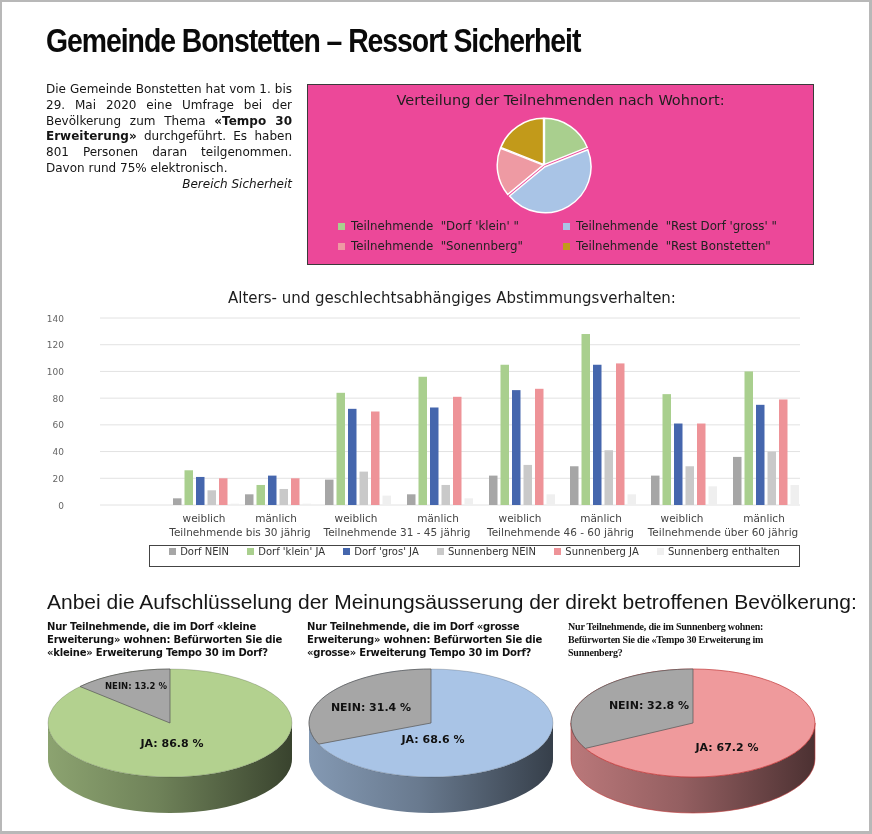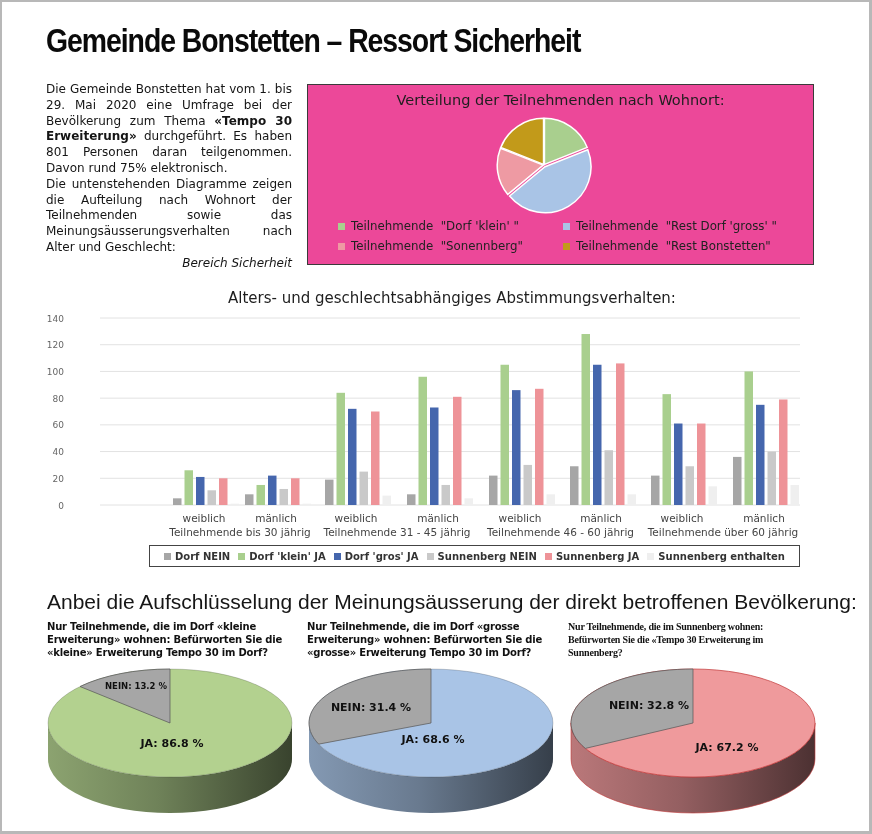--- a/index.html
+++ b/index.html
@@ -11,36 +11,35 @@
   .intro b { font-weight: bold; }
   .intro .byline { display: block; text-align: right; font-style: italic; }
   .dist-box { position: absolute; left: 307px; top: 84px; width: 507px; height: 181px; border: 1.5px solid #3a3a3a; background: #ec4899; }
   .dist-title { position: absolute; left: 0; width: 100%; top: 7px; text-align: center; font-family: "DejaVu Sans", sans-serif; font-size: 14.5px; color: #1e1e1e; }
   .dist-pie { position: absolute; left: 178px; top: 30px; width: 116px; height: 100px; }
   .dist-legend { position: absolute; left: 30px; top: 134px; width: 470px; display: grid; grid-template-columns: 225px 240px; row-gap: 6px; font-family: "DejaVu Sans", sans-serif; font-size: 11.8px; color: #222; }
   .leg-item { display: flex; align-items: center; white-space: pre; }
   .sw { display: inline-block; width: 7px; height: 7px; margin-right: 6px; }
   .bar-title { position: absolute; left: 1px; width: 872px; top: 289px; text-align: center; font-family: "DejaVu Sans", sans-serif; font-size: 15px; color: #1e1e1e; padding-left: 30px; }
   .bar-svg { position: absolute; left: 30px; top: 305px; }
-  .bar-legend { position: absolute; left: 149px; top: 545px; width: 651px; height: 22px; border: 1.2px solid #444; display: flex; align-items: center; justify-content: space-around; padding: 0 10px; font-family: "DejaVu Sans", sans-serif; font-size: 10px; color: #333; font-weight: bold; }
+  .bar-legend { position: absolute; left: 149px; top: 545px; width: 651px; height: 22px; border: 1.2px solid #444; display: flex; align-items: flex-start; justify-content: space-around; padding: 0 10px; font-family: "DejaVu Sans", sans-serif; font-size: 10px; color: #333; }
   .bar-legend .sw { width: 7px; height: 7px; margin-right: 4px; }
   .section-heading { position: absolute; left: 47px; top: 590px; font-family: "Liberation Sans", sans-serif; font-size: 21px; color: #161616; white-space: nowrap; }
   .question { position: absolute; top: 620px; width: 250px; font-family: "DejaVu Sans", sans-serif; font-weight: bold; font-size: 10px; line-height: 13.2px; color: #111; letter-spacing: -0.2px; }
   .pie3d { position: absolute; top: 665px; }
 </style>
 </head>
 <body>
 
 <div class="page-frame"></div>
 
 <h1 class="title">Gemeinde Bonstetten – Ressort Sicherheit</h1>
 
 <div class="intro">
   <span>Die Gemeinde Bonstetten hat vom 1. bis 29. Mai 2020 eine Umfrage bei der Bevölkerung zum Thema </span><b>«Tempo 30 Erweiterung»</b><span> durchgeführt. Es haben 801 Personen daran teilgenommen. Davon rund 75% elektronisch.</span><br>
-  <span>Die untenstehenden Diagramme zeigen die Aufteilung nach Wohnort der Teilnehmenden sowie das Meinungsäusserungsverhalten nach Alter und Geschlecht:</span>
   <span class="byline">Bereich Sicherheit</span>
 </div>
 
 <div class="dist-box">
   <div class="dist-title">Verteilung der Teilnehmenden nach Wohnort:</div>
   <svg class="dist-pie" id="distPie" viewBox="0 0 116 100">
       <path d="M58.449666702281704,49.33833554058035 L58.449666702281704,3.3383355405803528 A46,46 0 0 1 101.21938505314127,32.404606117085166 Z" fill="#a9cf8e" stroke="#fff" stroke-width="1.5"></path>
       <path d="M59.01808283150074,51.72148405400789 L101.78780118236031,34.787754630512694 A46,46 0 0 1 23.574473663814445,81.04298758244762 Z" fill="#a9c4e6" stroke="#fff" stroke-width="1.5"></path>
       <path d="M57.20984932752389,50.12514757203218 L21.766240159837594,79.44665110047191 A46,46 0 0 1 14.44013097666432,33.191418148537 Z" fill="#ee9aa3" stroke="#fff" stroke-width="1.5"></path>
       <path d="M57.550333297718296,49.33833554058035 L14.780614946858726,32.404606117085166 A46,46 0 0 1 57.55033329771829,3.3383355405803528 Z" fill="#c29a1a" stroke="#fff" stroke-width="1.5"></path>

